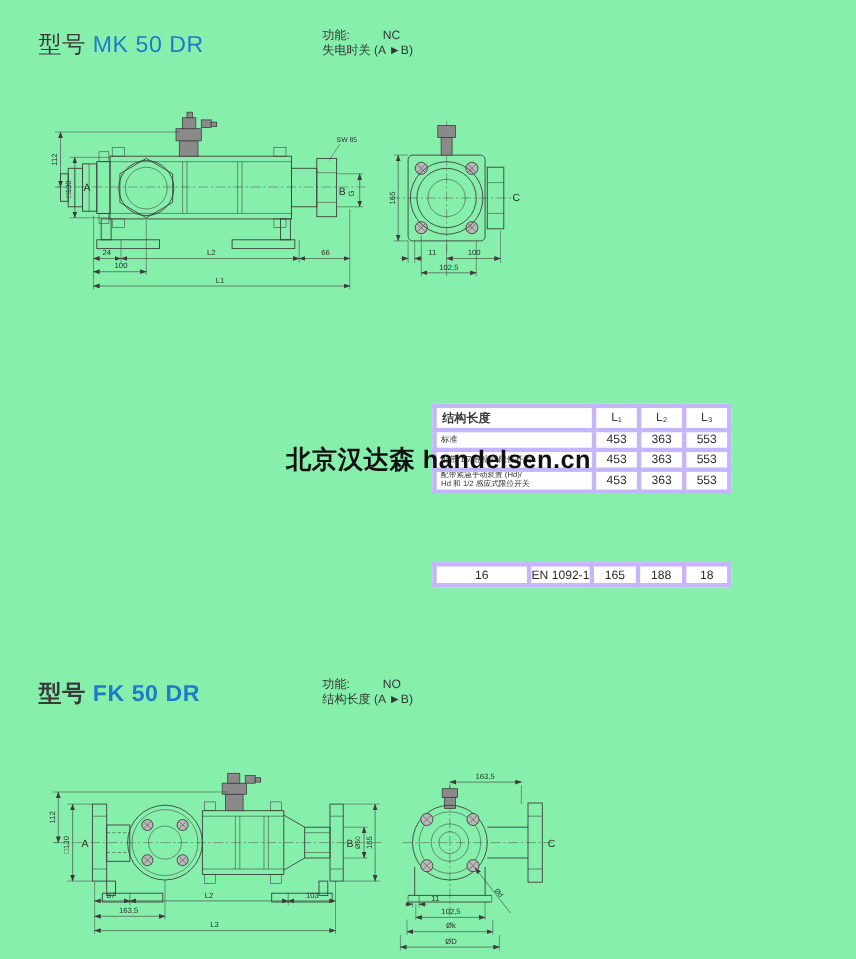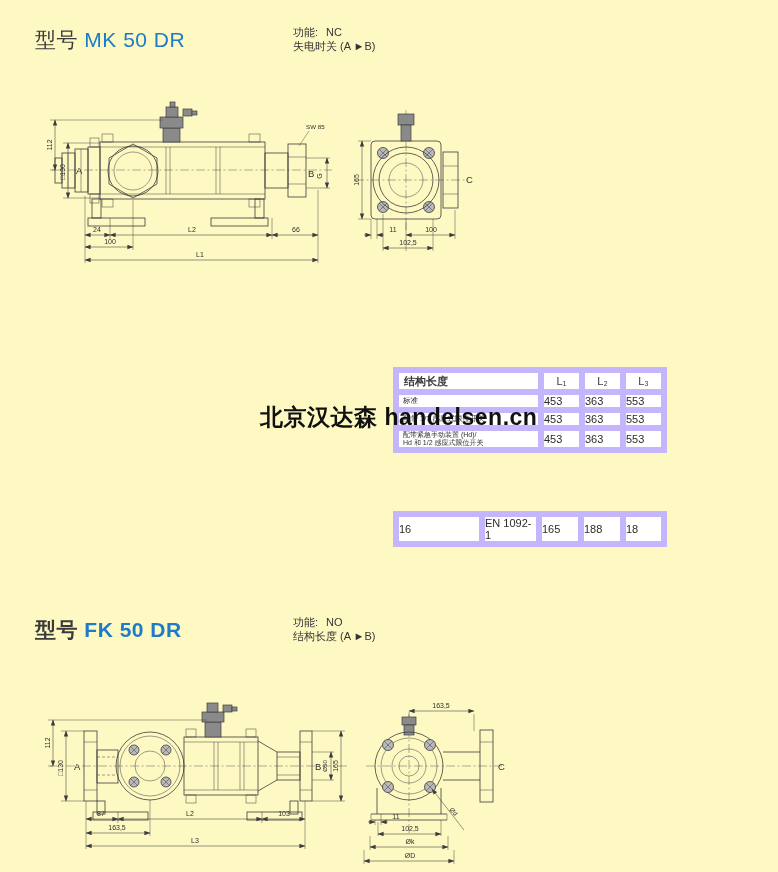--- a/index.html
+++ b/index.html
@@ -1,29 +1,29 @@
 <!DOCTYPE html>
 <html><head>
 <meta charset="utf-8">
 <style>
   html,body{margin:0;padding:0;background:#ffffff;}
-  .page{position:relative;width:778px;height:872px;background:#fef9c3;overflow:hidden;
+  .page{position:relative;width:778px;height:872px;background:#86efac;overflow:hidden;
         font-family:"Liberation Sans",sans-serif;color:#3a3a3a;}
   .model-title{position:absolute;left:35px;font-size:21px;font-weight:500;letter-spacing:.5px;white-space:nowrap;}
   .model-title .mname{color:#1d7bc8;}
   .func-block{position:absolute;left:293px;font-size:11px;line-height:14px;color:#353535;white-space:nowrap;}
-  .func-block .fv{margin-left:8px;}
+  .func-block .fv{margin-left:30px;}
   .wm{position:absolute;left:260px;top:402px;font-size:23px;font-weight:bold;color:#101010;
       white-space:nowrap;z-index:6;letter-spacing:.5px;}
   table.dt{border-collapse:collapse;position:absolute;table-layout:fixed;background:#fff;z-index:3;}
-  table.dt td{border:6px solid #c4b5fd;padding:0;overflow:hidden;}
+  table.dt td{border:4px solid #c4b5fd;padding:0;overflow:hidden;}
   .t-title{font-size:11px;font-weight:bold;padding-left:5px !important;}
   .t-colh{font-size:11px;text-align:center;margin-left:20px;}
   .t-rowlab{font-size:7.5px;padding-left:4px !important;line-height:8.5px;color:#2f2f2f;}
-  .t-val{font-size:11px;text-align:left;color:#2b2b2b;margin-left:16px;}
+  .t-val{font-size:11px;text-align:center;color:#2b2b2b;margin-left:16px;}
   .t2-h{font-size:11px;text-align:center;color:#2b2b2b;}
   .t2-h.cjk{font-weight:bold;}
   svg{position:absolute;overflow:visible;}
   .ln{fill:none;stroke:#3c3c3c;stroke-width:0.8;}
   .fill-dk{fill:#8a8a8a;stroke:#3c3c3c;stroke-width:0.7;}
   .bolt{fill:#b9b9b9;stroke:#3c3c3c;stroke-width:0.8;}
   .thin{stroke-width:0.5;}
   .cl{fill:none;stroke:#5a5a5a;stroke-width:0.5;stroke-dasharray:9 2.5 2 2.5;}
   .dim{fill:none;stroke:#3c3c3c;stroke-width:0.55;}
   .ext{fill:none;stroke:#3c3c3c;stroke-width:0.45;}

